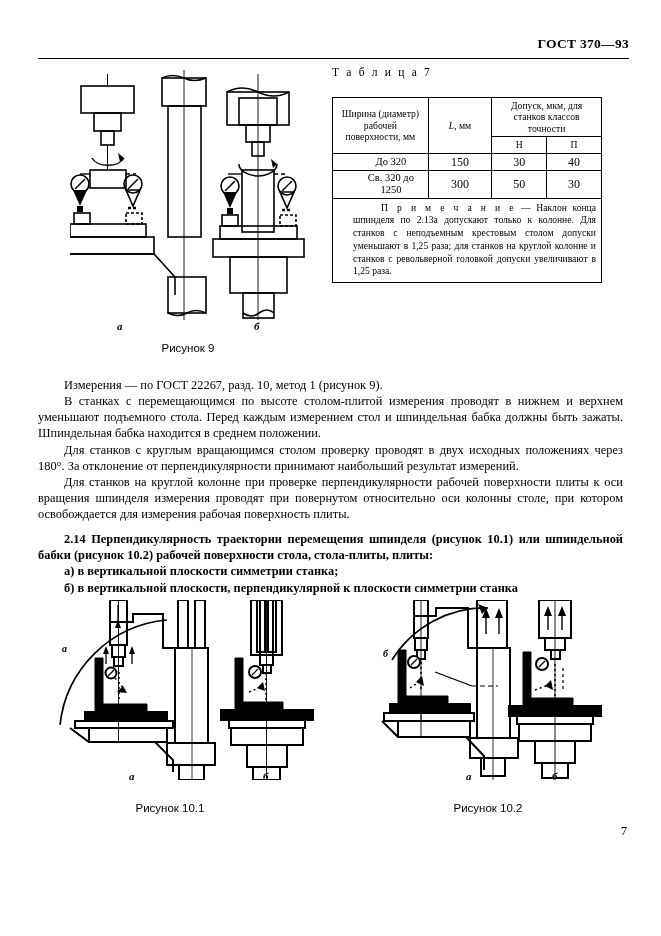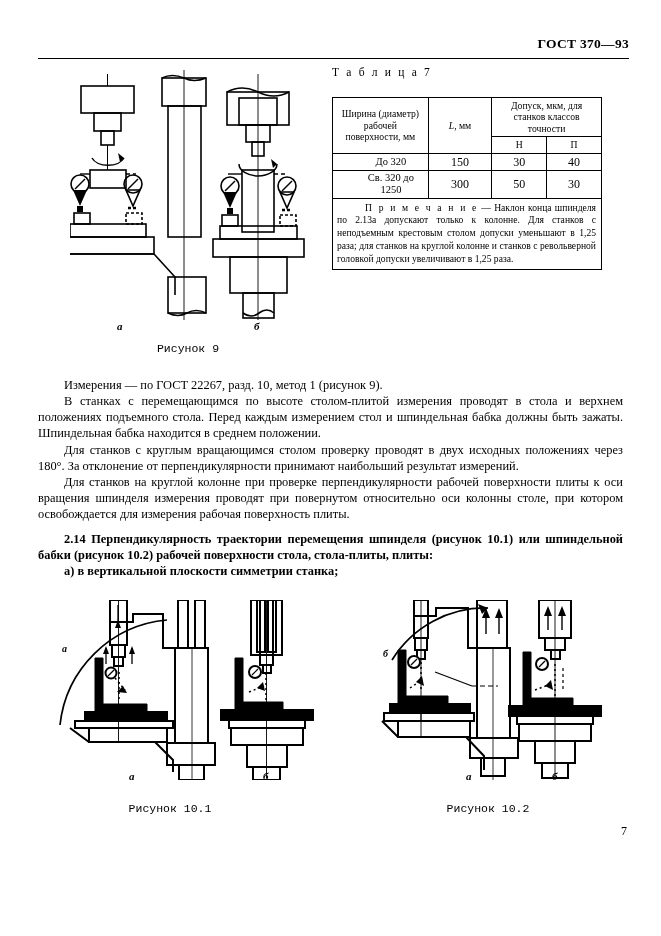--- a/index.html
+++ b/index.html
@@ -38,21 +38,21 @@
     right: 32px;
     top: 58px;
     border-top: 1.3px solid #000;
   }
 
   
   .fig-wrap { position: absolute; }
   .fig-caption {
     font-size: 11.5px;
     text-align: center;
-    font-family: Liberation Mono, monospace;
+    font-family: Liberation Sans, sans-serif;
   }
   .part-label {
     font-style: italic;
     font-weight: bold;
     font-size: 11px;
     font-family: "Liberation Serif", serif;
   }
 
   
   .table-block {
@@ -82,21 +82,21 @@
     line-height: 1.18;
   }
   table.t7 thead th { font-size: 9.7px; }
   table.t7 .outer-top { border-top-width: 1.6px; }
   table.t7 td.dat { font-size: 12px; padding: 1px 2px; }
   table.t7 td.leftc { text-align: center; padding-left: 23px; font-size: 10.5px;}
   table.t7 td.note {
     text-align: justify;
     font-size: 9.6px;
     line-height: 1.33;
-    padding: 3px 5px 4px 4px;
+    padding: 3px 5px 4px 20px;
     border-top-width: 1.6px;
   }
   .note-word { letter-spacing: 1.7px; }
 
   
   .body-text {
     position: absolute;
     left: 38px;
     top: 377px;
     width: 585px;
@@ -263,28 +263,29 @@
         <td class="note" colspan="4">
           <span style="display:inline-block;width:28px;"></span><span class="note-word">П р и м е ч а н и е</span><span> — Наклон конца шпинделя по 2.13а допускают только к колонне. Для станков с неподъемным крестовым столом допуски уменьшают в 1,25 раза; для станков на круглой колонне и станков с револьверной головкой допуски увеличивают в 1,25 раза.</span>
         </td>
       </tr>
     </tbody>
   </table>
 </div>
 
 <div class="body-text">
   <p>Измерения — по ГОСТ 22267, разд. 10, метод 1 (рисунок 9).</p>
-  <p>В станках с перемещающимся по высоте столом-плитой измерения проводят в стола и верхнем положениях подъемного стола. Перед каждым измерением стол и шпиндельная бабка должны быть зажаты. Шпиндельная бабка находится в среднем положении.</p>
+  <p>В станках с перемещающимся по высоте столом-плитой измерения проводят в нижнем и верхнем уменьшают подъемного стола. Перед каждым измерением стол и шпиндельная бабка должны быть зажаты. Шпиндельная бабка находится в среднем положении.</p>
   <p>Для станков с круглым вращающимся столом проверку проводят в двух исходных положениях через 180°. За отклонение от перпендикулярности принимают наибольший результат измерений.</p>
   <p>Для станков  на круглой колонне при проверке перпендикулярности рабочей поверхности плиты к оси вращения шпинделя измерения проводят при повернутом относительно оси колонны столе, при котором освобождается для измерения рабочая поверхность плиты.</p>
   <p class="clause">
     <span>2.14</span>
     <span>Перпендикулярность траектории перемещения шпинделя (рисунок 10.1) или шпиндельной бабки (рисунок 10.2) рабочей поверхности стола, стола-плиты, плиты:</span>
   </p>
   <p class="sub-item">а)  в вертикальной плоскости симметрии станка;</p>
+  <p class="sub-item">б)  в вертикальной плоскости, перпендикулярной к плоскости симметрии станка</p>
 </div>
 
 <div class="fig-wrap" style="left:55px; top:600px; width:290px;">
 
   <div class="dwg" style="left:0; top:0;">
     <svg width="175" height="180" viewBox="0 0 175 180">
       <g fill="none" stroke="#000" stroke-width="2">
 
         <path d="M5 125 A 118 118 0 0 1 112 20" stroke-width="1.7"></path>
 

